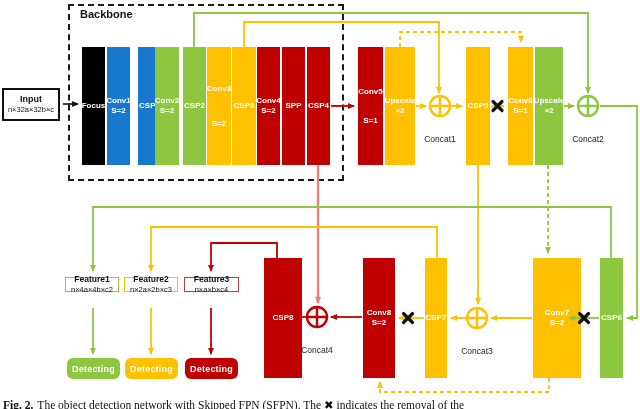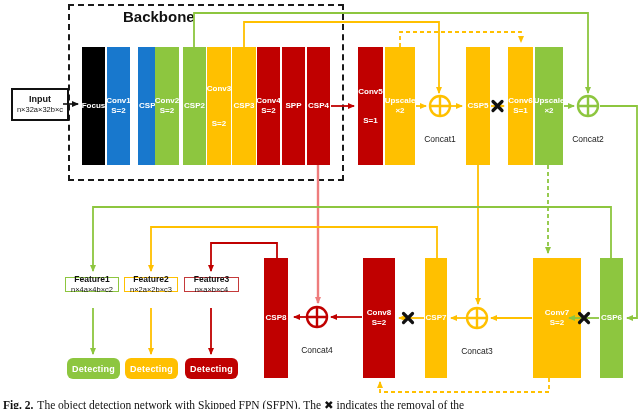--- a/index.html
+++ b/index.html
@@ -1,23 +1,23 @@
 <!DOCTYPE html>
 <html><head>
 <meta charset="utf-8">
 <style>
   html,body{margin:0;padding:0;}
   body{width:640px;height:409px;position:relative;overflow:hidden;background:#ffffff;
        font-family:"Liberation Sans", sans-serif;}
   .abs{position:absolute;}
   
   .backbone-box{left:68px;top:4px;width:276px;height:177px;border:2px dashed #1a1a1a;box-sizing:border-box;}
-  .backbone-title{left:80px;top:8px;font-size:15px;font-weight:bold;color:#111;margin-left:43px;}
-  
-  .input-box{left:11px;top:88px;width:58px;height:33px;border:2px solid #111;box-sizing:border-box;
+  .backbone-title{left:80px;top:8px;font-size:11px;font-weight:bold;color:#111;}
+  
+  .input-box{left:2px;top:88px;width:58px;height:33px;border:2px solid #111;box-sizing:border-box;
              display:flex;flex-direction:column;align-items:center;justify-content:center;line-height:1.25;}
   .input-box .t1{font-size:9px;font-weight:600;color:#111;}
   .input-box .t2{font-size:7.5px;color:#111;}
   
   .blk{position:absolute;display:flex;flex-direction:column;align-items:center;justify-content:center;
        color:#fff;font-size:8px;font-weight:600;text-align:center;line-height:1.25;}
   .row-top{top:47px;height:118px;}
   .row-neck{top:47px;height:118px;}
   .row-bot{top:258px;height:120px;}
   .c-black{background:#000000;}
@@ -110,21 +110,21 @@
   </div>
 <div class="blk row-neck c-yellow" style="left:508px;width:25px;">
     <span>Conv6</span>
     <span>S=1</span>
   </div>
 <div class="blk row-neck c-green" style="left:535px;width:28px;">
     <span>Upscale</span>
     <span>×2</span>
   </div>
 
-<div class="blk row-bot c-red" style="left:264px;width:24px;">
+<div class="blk row-bot c-red" style="left:264px;width:38px;">
     <span>CSP8</span>
     <span></span>
   </div>
 <div class="blk row-bot c-red" style="left:363px;width:32px;">
     <span>Conv8</span>
     <span>S=2</span>
   </div>
 <div class="blk row-bot c-yellow" style="left:425px;width:22px;">
     <span>CSP7</span>
     <span></span>

